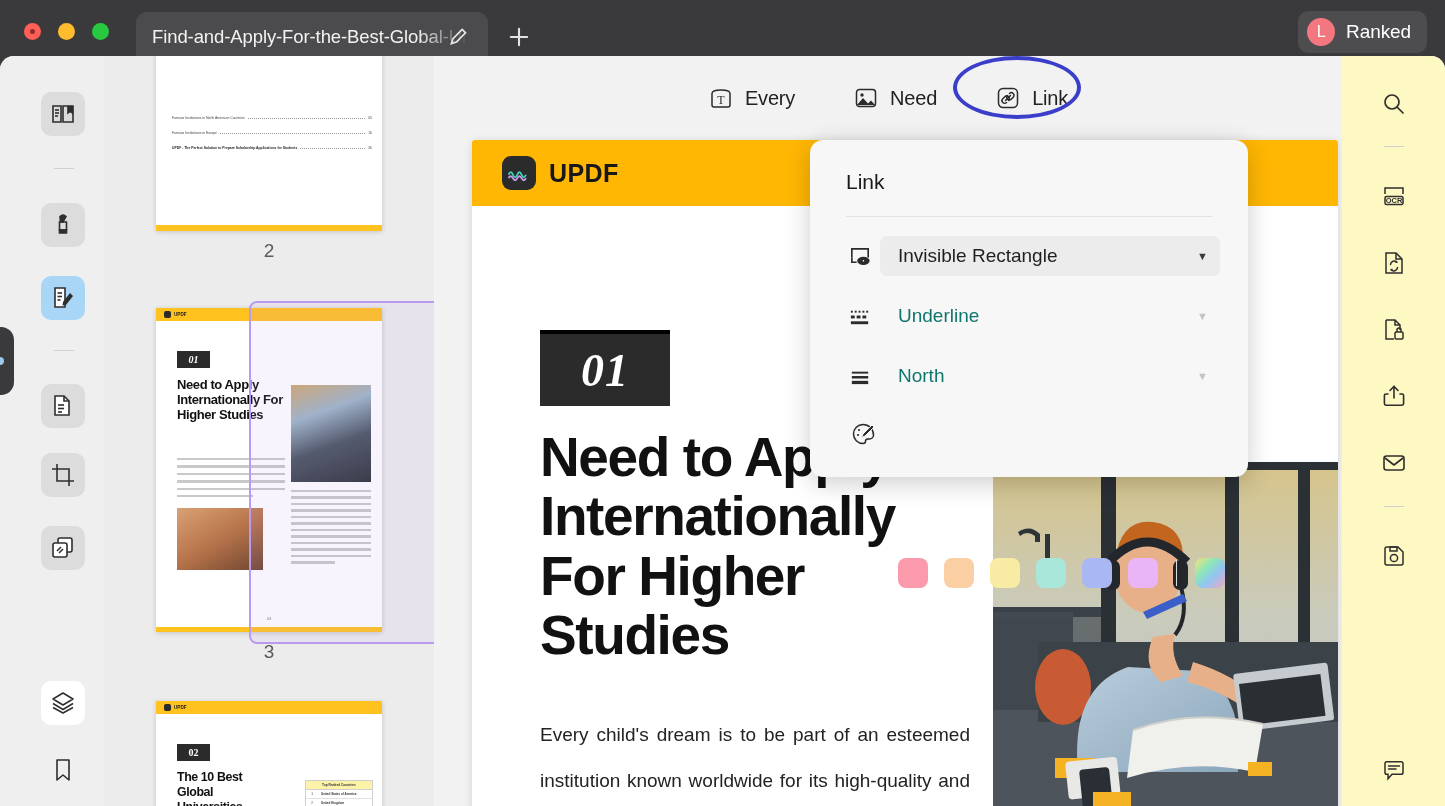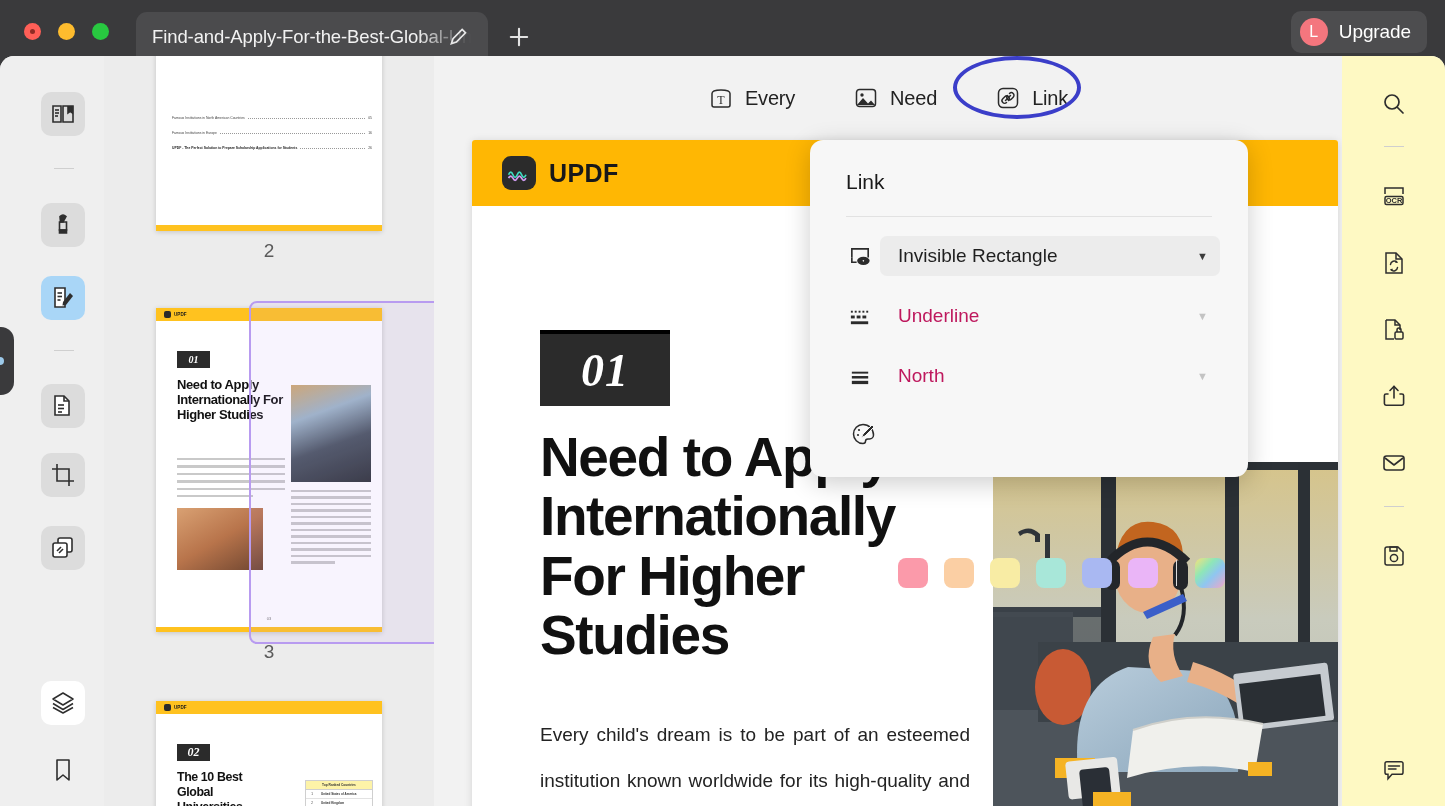--- a/index.html
+++ b/index.html
@@ -101,21 +101,21 @@
      background:#f7f7f7; border-radius:13px; box-shadow:0 6px 26px rgba(0,0,0,.20); }
   .pop-title { position:absolute; left:36px; top:30px; font-size:21px; color:#1a1a1a; }
   .pop-div { position:absolute; left:36px; top:76px; width:366px; height:1px; background:#e2e2e2; }
   .pop-row { position:absolute; left:30px; width:380px; height:40px; display:flex; align-items:center; }
   .pop-ico { width:40px; height:28px; display:flex; align-items:center; justify-content:center;
      flex:0 0 40px; }
   .pop-select { flex:1; height:40px; border-radius:7px; display:flex; align-items:center;
      padding:0 12px 0 18px; justify-content:space-between; cursor:pointer; }
   .pop-select.filled { background:#ececec; }
   .pop-select .val { font-size:19px; color:#1f1f1f; }
-  .pop-select.dim .val { color:#be185d; }
+  .pop-select.dim .val { color:#0f766e; }
   .caret { font-size:11px; color:#3b3b3b; }
   .pop-select.dim .caret { color:#c3c3c3; }
   .swatches { position:absolute; left:88px; top:418px; display:flex; align-items:center; gap:16px; }
   .sw { width:30px; height:30px; border-radius:8px; }
   .sw-div { width:1px; height:26px; background:#dcdcdc; margin:0 2px; }
 
   
   .right-rail { position:absolute; right:0; top:0; width:103px; height:790px; background:#fef9c3;
      border-radius:0 14px 0 0; }
   .rr-ico { position:absolute; left:30px; width:44px; height:44px; display:flex;
@@ -147,21 +147,21 @@
 
     <div class="newtab">
       <svg viewBox="0 0 24 24" width="28" height="28" stroke="currentColor" stroke-width="1.8" stroke-linecap="round">
         <line x1="12" y1="5" x2="12" y2="19"></line>
           <line x1="5" y1="12" x2="19" y2="12"></line>
       </svg>
     </div>
 
     <div class="upgrade">
       <div class="avatar">L</div>
-      <div class="upgrade-label">Upgrade</div>
+      <div class="upgrade-label">Ranked</div>
     </div>
   </div>
 
   <div class="body-area">
 
     <div class="left-rail">
 
       <div class="rail-ico grey" style="top:36px">
         <span>
         <svg viewBox="0 0 26 26" width="26" height="26" fill="none" stroke="#2e2e2e" stroke-width="1.6">
@@ -318,21 +318,21 @@
         <div class="thumb-num">3</div>
       </div>
 
       <div class="thumb-wrap" style="top:645px">
         <div class="thumb-page" style="height:324px;">
           <div style="height:13px;background:#ffc21f;display:flex;align-items:center;padding-left:8px;gap:3px;">
             <div style="width:7px;height:7px;border-radius:2px;background:#2b2b2b;"></div>
             <div style="font-size:4.6px;font-weight:700;color:#1a1a1a;">UPDF</div>
           </div>
           <div style="position:absolute;left:21px;top:43px;width:33px;height:17px;background:#2b2b2b;display:flex;align-items:center;justify-content:center;">
-            <span style="color:#fff;font-size:12px;font-style:italic;font-weight:600;font-family:'Liberation Serif',serif;">02</span>
+            <span style="color:#fff;font-size:10px;font-weight:600;font-family:'Liberation Serif',serif;">02</span>
           </div>
           <div style="position:absolute;left:21px;top:69px;width:100px;font-size:12.4px;font-weight:700;line-height:1.2;color:#111;letter-spacing:-0.4px;">The 10 Best Global Universities Leading the World Education</div>
           <div style="position:absolute;right:9px;top:79px;width:68px;border:0.6px solid #cfcfcf;">
             <div style="background:#fdf3a8;font-size:3.2px;font-weight:700;color:#333;text-align:center;padding:2px 0;border-bottom:0.6px solid #cfcfcf;">Top Ranked Countries</div>
             <div>
               <div style="display:flex;border-bottom:0.5px solid #e2e2e2;">
                   <div style="width:12px;font-size:3px;text-align:center;color:#333;padding:2px 0;">1</div>
                   <div style="flex:1;font-size:3px;color:#333;font-weight:700;padding:2px 0 2px 3px;">United States of America</div>
                 </div>
               <div style="display:flex;border-bottom:0.5px solid #e2e2e2;">

